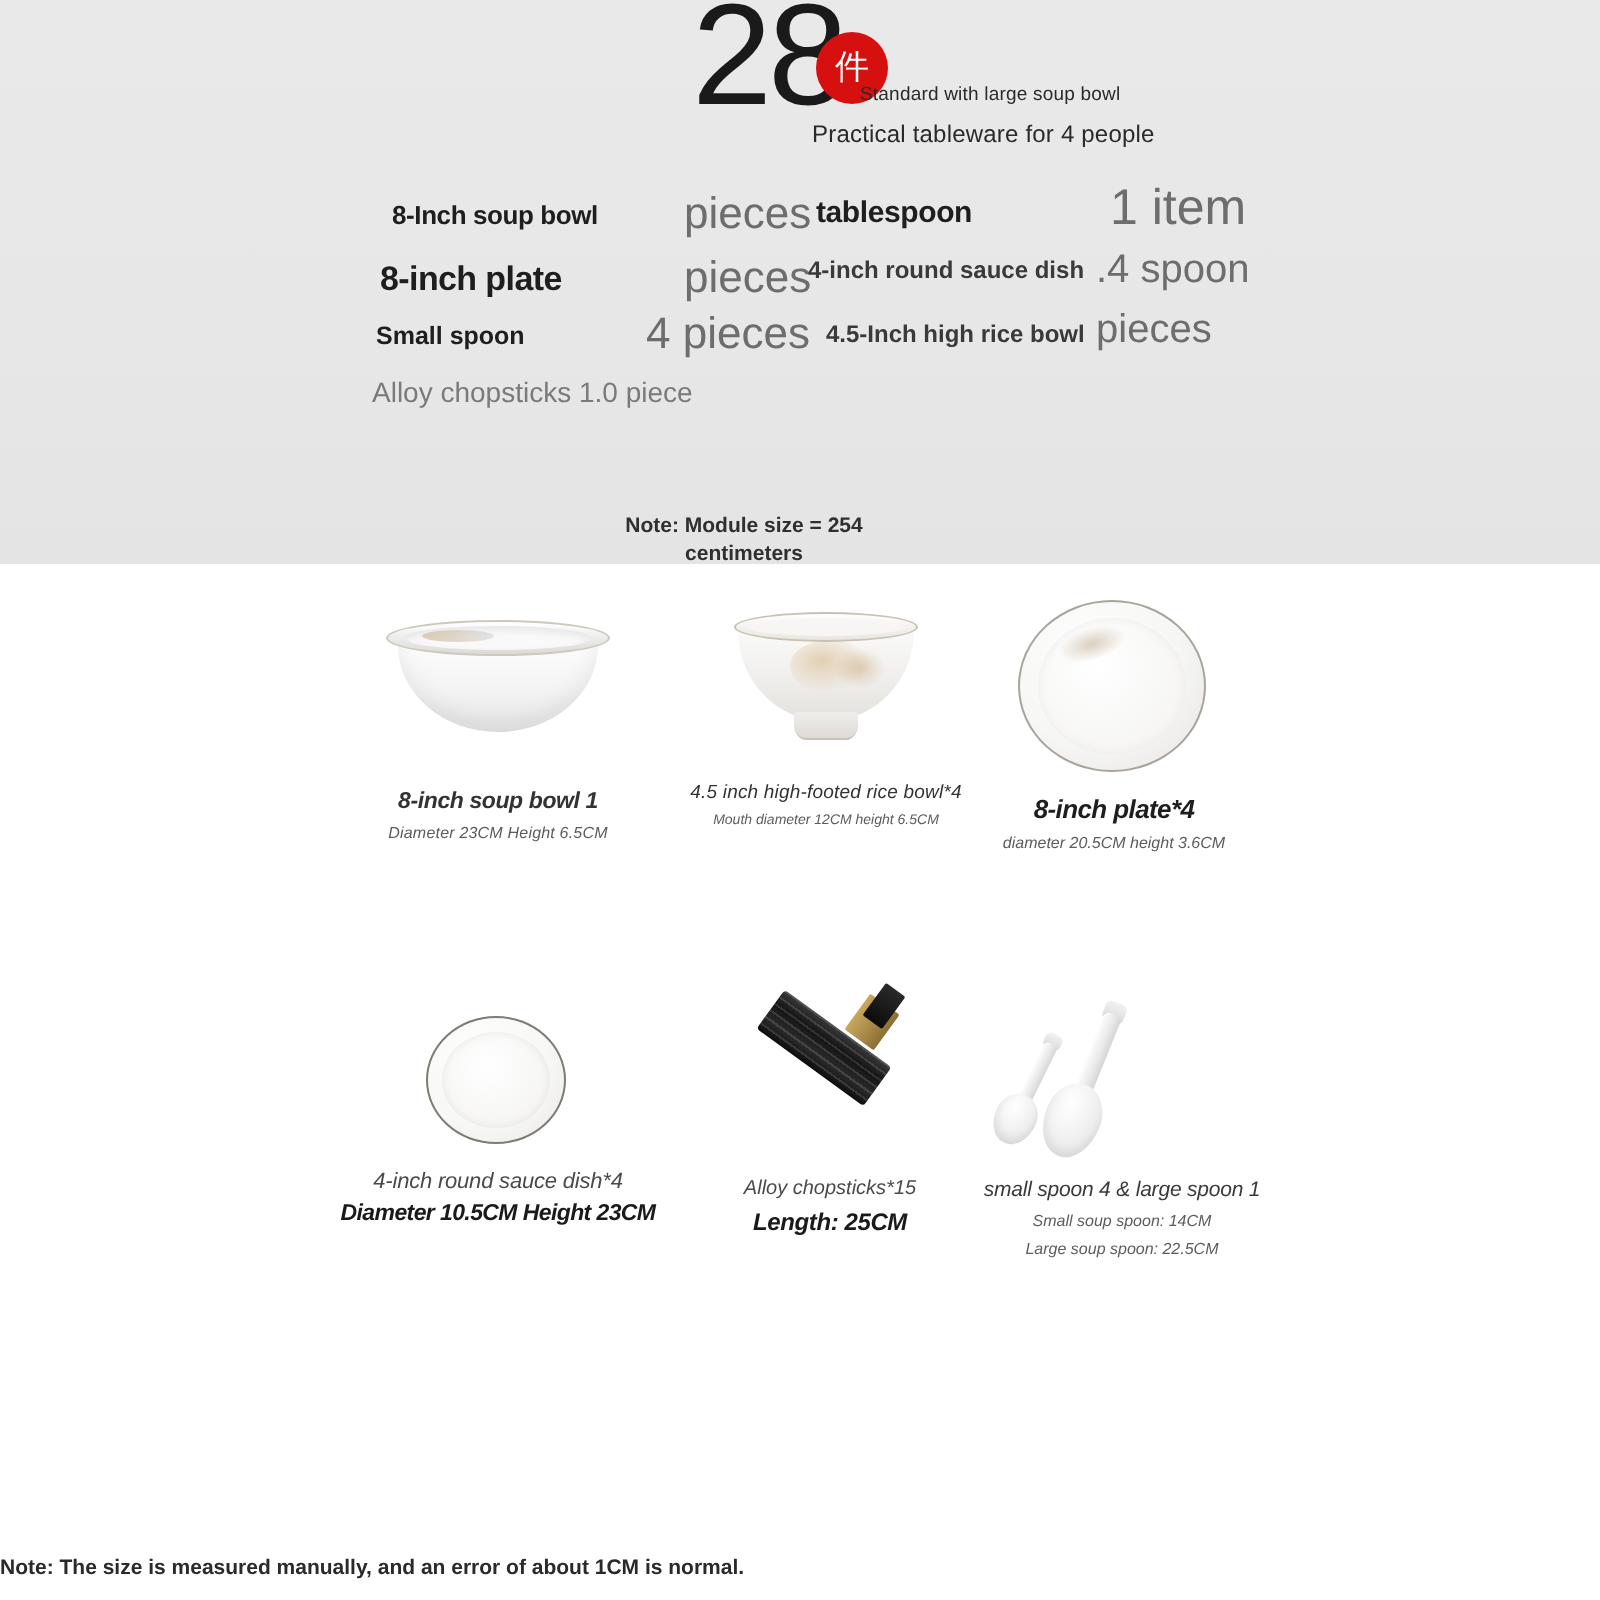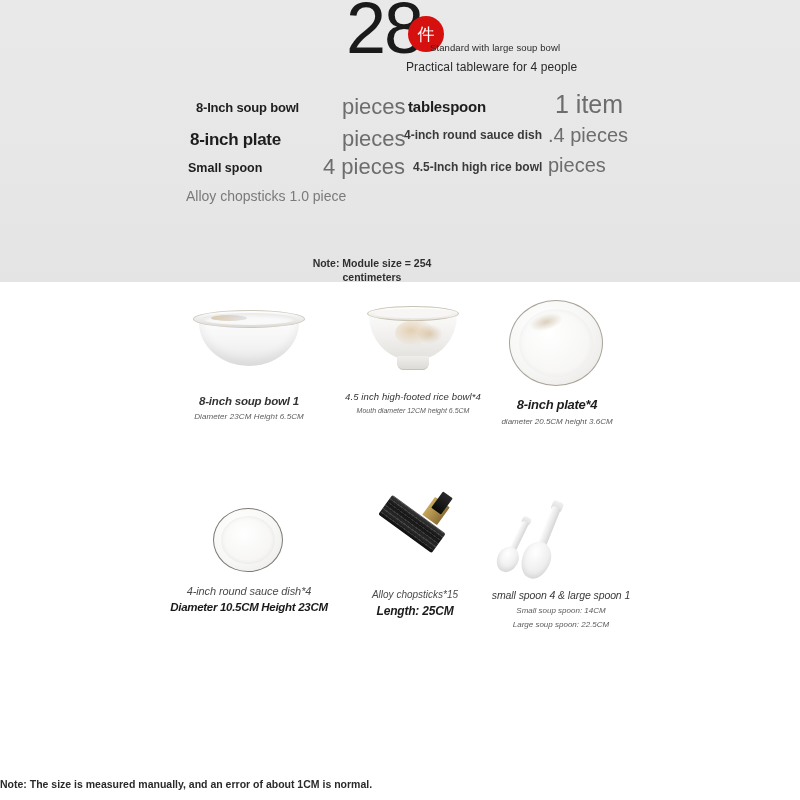--- a/index.html
+++ b/index.html
@@ -411,21 +411,21 @@
 
     <div class="spec-name r3n">Small spoon</div>
     <div class="spec-qty  r3q">4 pieces</div>
 
     <div class="spec-name r4n">Alloy chopsticks 1.0 piece</div>
 
     <div class="spec-name c1n">tablespoon</div>
     <div class="spec-qty  c1q">1 item</div>
 
     <div class="spec-name c2n">4-inch round sauce dish</div>
-    <div class="spec-qty  c2q">.4 pieces</div>
+    <div class="spec-qty  c2q">.4 spoon</div>
 
     <div class="spec-name c3n">4.5-Inch high rice bowl</div>
     <div class="spec-qty  c3q">pieces</div>
   </div>
 
   <div class="module-note">
     <div>Note: Module size = 254</div>
     <div>centimeters</div>
   </div>
 </div>

